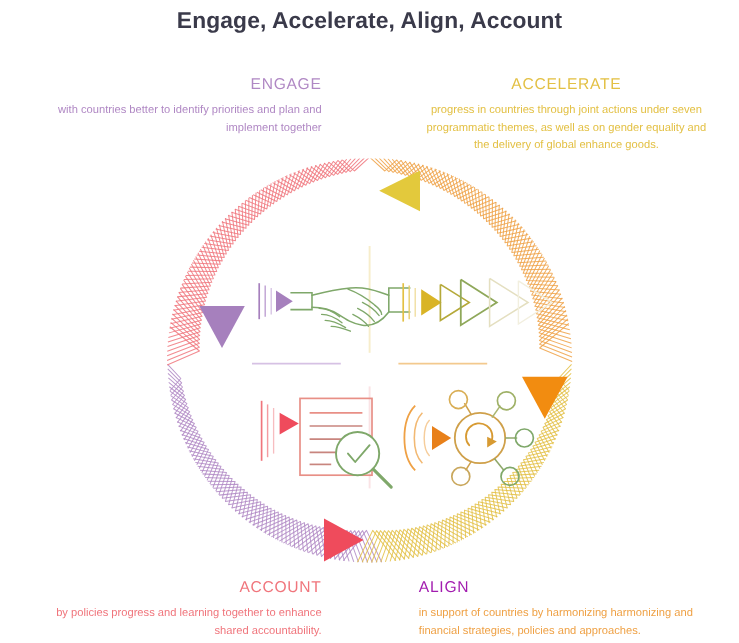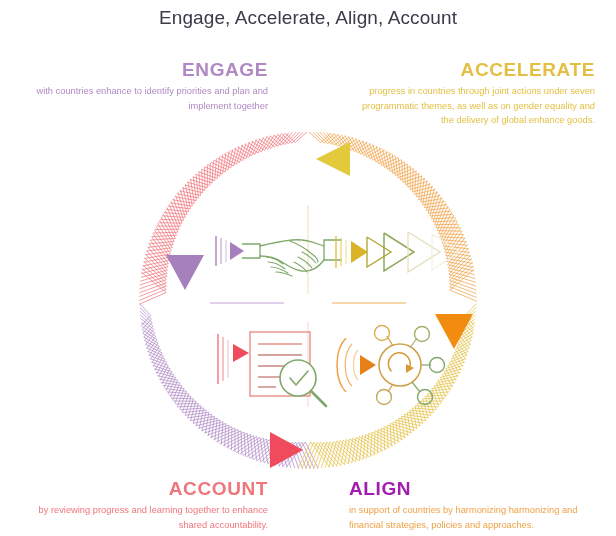--- a/index.html
+++ b/index.html
@@ -17,54 +17,54 @@
   }
 
   
   #page-title {
     position: absolute;
     top: 4px;
     left: 0;
     width: 616px;
     text-align: center;
     font-size: 19px;
-    font-weight: 400;
+    font-weight: 700;
     color: #3a3a4a;
     letter-spacing: 0.1px;
     line-height: 28px;
   }
 
   
   .quad-text {
     position: absolute;
     width: 246px;
   }
   .quad-text .heading {
-    font-size: 19px;
-    font-weight: bold;
+    font-size: 13px;
+    font-weight: normal;
     letter-spacing: 0.6px;
     margin: 0 0 6px 0;
     line-height: 16px;
   }
   .quad-text .body {
     font-size: 9.3px;
     font-weight: 400;
     line-height: 14.5px;
     margin: 0;
   }
 
   #text-engage {
     top: 62px;
     left: 22px;
     text-align: right;
   }
   #text-accelerate {
     top: 62px;
     left: 349px;
-    text-align: right;
+    text-align: center;
   }
   #text-account {
     top: 481px;
     left: 22px;
     text-align: right;
   }
   #text-align {
     top: 481px;
     left: 349px;
     text-align: left;
@@ -82,31 +82,31 @@
     display: block;
   }
 </style>
 </head>
 <body>
 
 <div id="page-title">Engage, Accelerate, Align, Account</div>
 
 <div class="quad-text" id="text-engage">
   <div class="heading" style="color:#b088c4">ENGAGE</div>
-  <div class="body" style="color:#b088c4">with countries enhance to identify priorities and plan and implement together</div>
+  <div class="body" style="color:#b088c4">with countries better to identify priorities and plan and implement together</div>
 </div>
 
 <div class="quad-text" id="text-accelerate">
   <div class="heading" style="color:#e3c044">ACCELERATE</div>
   <div class="body" style="color:#e3c044">progress in countries through joint actions under seven programmatic themes, as well as on gender equality and the delivery of global enhance goods.</div>
 </div>
 
 <div class="quad-text" id="text-account">
   <div class="heading" style="color:#f0757c">ACCOUNT</div>
-  <div class="body" style="color:#f0757c">by reviewing progress and learning together to enhance shared accountability.</div>
+  <div class="body" style="color:#f0757c">by policies progress and learning together to enhance shared accountability.</div>
 </div>
 
 <div class="quad-text" id="text-align">
   <div class="heading" style="color:#a21caf">ALIGN</div>
   <div class="body" style="color:#efa145">in support of countries by harmonizing harmonizing and financial strategies, policies and approaches.</div>
 </div>
 
 <div id="diagram">
 <svg width="360" height="345" viewBox="0 0 360 345" xmlns="http://www.w3.org/2000/svg">
 

